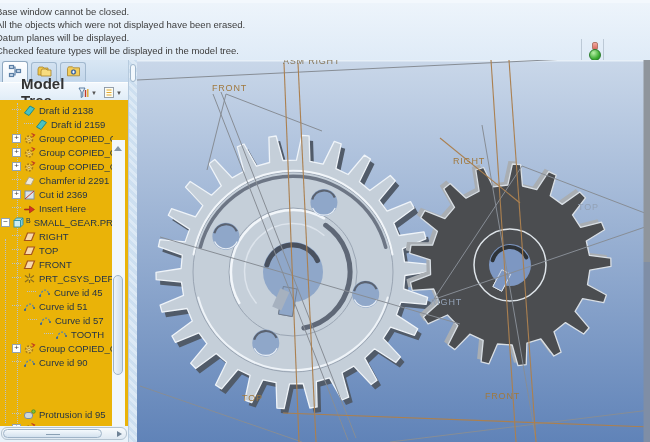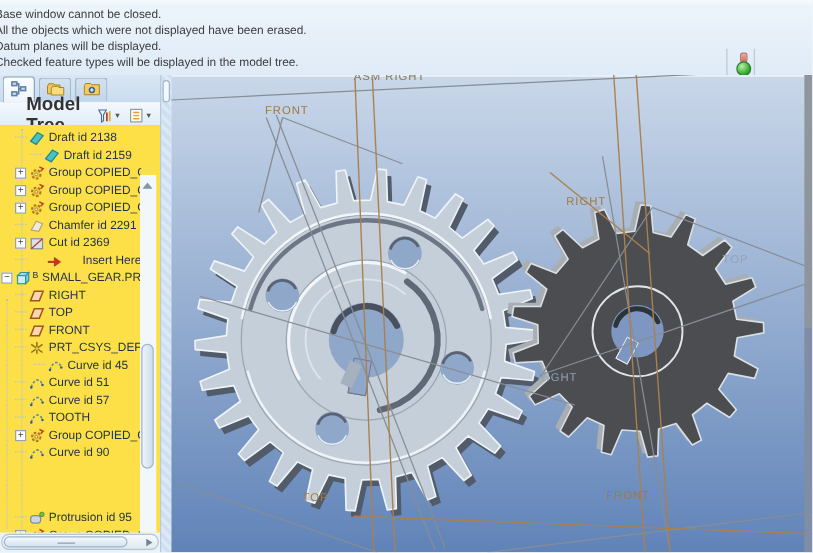--- a/index.html
+++ b/index.html
@@ -25,21 +25,21 @@
   .tab{position:absolute;top:2px;width:26px;height:19px;border:1px solid #a2b9cf;border-bottom:none;
     border-radius:3px 3px 0 0;background:linear-gradient(#d3e2f1,#c2d6ea);box-sizing:border-box;text-align:center;}
   .tab.active{top:1px;height:21px;background:linear-gradient(#fdfeff,#ecf4fb);border-color:#8fa8c0;}
   .tab svg{margin-top:2px;}
   .mt-header{position:relative;height:18px;background:linear-gradient(#f3f8fd,#dfecf7);
     border-bottom:1px solid #ffffff;display:flex;align-items:center;}
   .mt-title{font-size:15px;font-weight:bold;color:#333;padding-left:21px;flex:1;}
   .hdr-ic{display:flex;align-items:center;margin-right:3px;}
   .caret{font-size:6px;color:#555;margin:2px 3px 0 1px;}
 
-  .tree-wrap{position:absolute;left:0;top:40px;width:128px;height:326px;background:#fde047;overflow:hidden;}
+  .tree-wrap{position:absolute;left:0;top:40px;width:128px;height:326px;background:#eab308;overflow:hidden;}
   .tree{position:absolute;left:0;top:3px;width:113px;overflow:hidden;}
   .guide{position:absolute;border-left:1px dotted #b8c2cc;}
   .trow{height:14px;display:flex;align-items:center;white-space:nowrap;overflow:hidden;}
   .exp{width:9px;height:9px;border:1px solid #93a3b2;background:#fff;box-sizing:border-box;
     font-size:8px;line-height:6px;text-align:center;color:#444;flex:0 0 9px;}
   .stub{width:9px;height:1px;border-top:1px dotted #b8c2cc;flex:0 0 9px;}
   .ticon{width:13px;height:13px;margin-left:2px;flex:0 0 13px;}
   .ticon svg{display:block;}
   .tlabel{font-size:9.5px;color:#1f3148;margin-left:3px;}
   .badge{font-size:7px;color:#1f3148;margin:-4px 0 0 1px;}
@@ -202,21 +202,21 @@
           <div class="trow" style="padding-left: 12px;">
             <span class="exp">+</span>
             <span class="ticon">
               <svg width="13" height="13" viewBox="0 0 13 13">
                 <rect x="2" y="3" width="9" height="8" fill="#dbe3ea" stroke="#7e92a5" stroke-width="1"></rect>
                 <path d="M2 11 L11 3" stroke="#c0392b" stroke-width="1"></path>
               </svg>
             </span>
             <span class="tlabel">Cut id 2369</span>
           </div>
-          <div class="trow" style="padding-left: 12px; justify-content: space-between;">
+          <div class="trow" style="padding-left: 12px;">
             <span class="stub"></span>
             <span class="ticon">
               <svg width="13" height="13" viewBox="0 0 13 13">
                 <path d="M1.5 7 h5 V4 l5 3.5 -5 3.5 V8 h-5 Z" fill="#d23324" stroke="#8e1d12" stroke-width="0.5"></path>
               </svg>
             </span>
             <span class="tlabel">Insert Here</span>
           </div>
           <div class="trow" style="padding-left: 1px;">
             <span class="exp">−</span>
@@ -282,32 +282,32 @@
             <span class="stub"></span>
             <span class="ticon">
               <svg width="13" height="13" viewBox="0 0 13 13">
                 <path d="M2 10 C4 3, 9 2, 11 8" fill="none" stroke="#4d7fb5" stroke-width="1.2" stroke-dasharray="2 1.6"></path>
                 <circle cx="2" cy="10" r="1" fill="#2e5e97"></circle>
                 <circle cx="11" cy="8" r="1" fill="#2e5e97"></circle>
               </svg>
             </span>
             <span class="tlabel">Curve id 51</span>
           </div>
-          <div class="trow" style="padding-left: 12px;">
+          <div class="trow" style="padding-left: 28px;">
             <span class="stub"></span>
             <span class="ticon">
               <svg width="13" height="13" viewBox="0 0 13 13">
                 <path d="M2 10 C4 3, 9 2, 11 8" fill="none" stroke="#4d7fb5" stroke-width="1.2" stroke-dasharray="2 1.6"></path>
                 <circle cx="2" cy="10" r="1" fill="#2e5e97"></circle>
                 <circle cx="11" cy="8" r="1" fill="#2e5e97"></circle>
               </svg>
             </span>
             <span class="tlabel">Curve id 57</span>
           </div>
-          <div class="trow" style="padding-left: 12px;">
+          <div class="trow" style="padding-left: 12px; margin-left: 32px;">
             <span class="stub"></span>
             <span class="ticon">
               <svg width="13" height="13" viewBox="0 0 13 13">
                 <path d="M2 10 C4 3, 9 2, 11 8" fill="none" stroke="#4d7fb5" stroke-width="1.2" stroke-dasharray="2 1.6"></path>
                 <circle cx="2" cy="10" r="1" fill="#2e5e97"></circle>
                 <circle cx="11" cy="8" r="1" fill="#2e5e97"></circle>
               </svg>
             </span>
             <span class="tlabel">TOOTH</span>
           </div>

